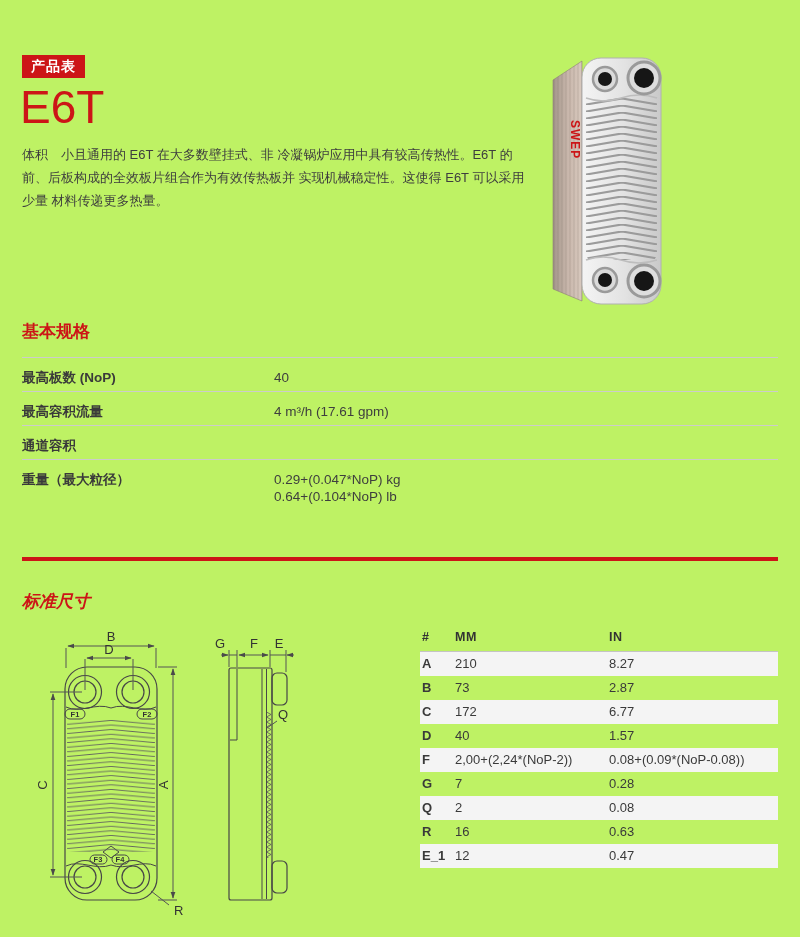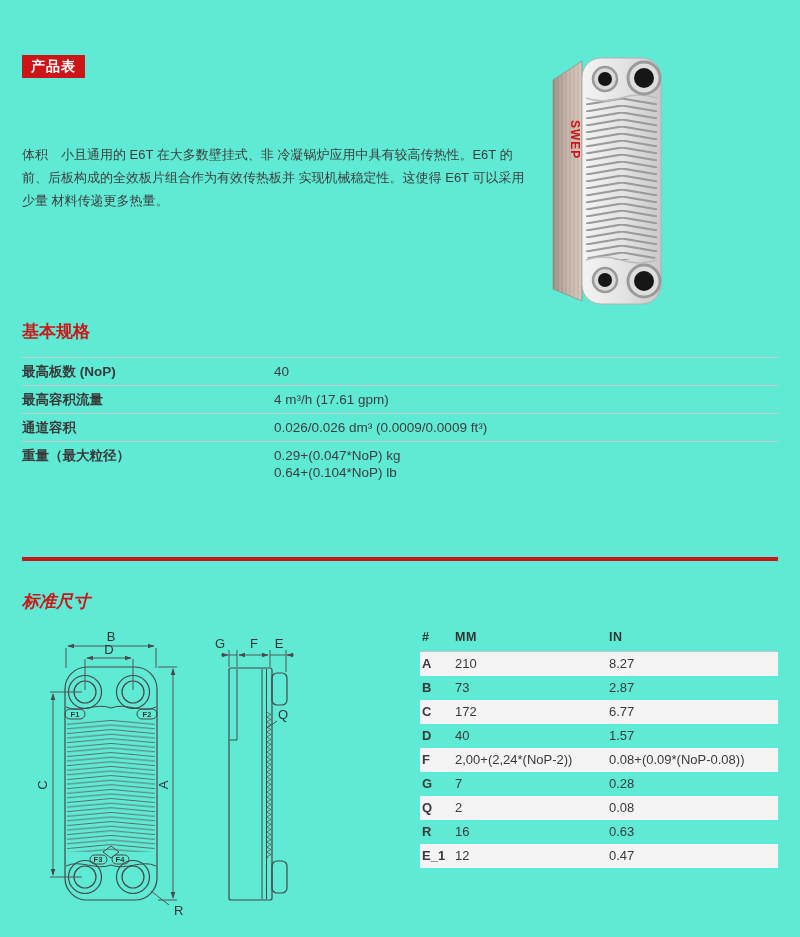--- a/index.html
+++ b/index.html
@@ -1,18 +1,18 @@
 <!DOCTYPE html>
 <html><head>
 <meta charset="utf-8">
 <style>
   * { margin:0; padding:0; box-sizing:border-box; }
   html,body { background:#fff; }
   #page {
-    position:relative; width:800px; height:937px; background:#5eead4;
+    position:relative; width:800px; height:937px; background:#bef264;
     font-family:"Liberation Sans","DejaVu Sans",sans-serif; color:#3e3e3e; overflow:hidden;
   }
   .badge {
     position:absolute; left:22px; top:55px; background:#cc1517; color:#fff;
     font-size:14px; font-weight:bold; padding:4px 9px 5px; line-height:1; letter-spacing:1px;
   }
   .title {
     position:absolute; left:20px; top:84px; color:#cc1517;
     font-size:46px; font-weight:500; line-height:1; letter-spacing:0;
   }
@@ -20,21 +20,21 @@
     position:absolute; left:22px; top:143px; width:504px;
     font-size:13px; line-height:23px; color:#3e3e3e;
   }
   .photo { position:absolute; left:545px; top:48px; width:195px; height:257px; }
   .sec-heading { position:absolute; left:22px; color:#cc1517; font-size:17px; font-weight:bold;text-align:center; }
   #specs-heading { top:320px; }
   #dims-heading  { top:590px;font-style:italic; }
   .spec-table { position:absolute; left:22px; top:357px; width:756px; }
   .spec-row {
     display:grid; grid-template-columns:252px 1fr; border-top:1px solid #cccccc;
-    padding:5px 0 4px; min-height:25px; align-items:start;
+    padding:11px 0 4px; min-height:25px; align-items:start;
   }
   .spec-label { font-size:13.5px; font-weight:bold; color:#3a3a3a; }
   .spec-value { font-size:13.5px; color:#3e3e3e; line-height:17px; }
   .redbar { position:absolute; left:22px; top:557px; width:756px; height:4px; background:#cc1517; }
   .drawing { position:absolute; left:0; top:628px; }
   .dim-table {
     position:absolute; left:420px; top:628px; width:358px;
     border-collapse:collapse; table-layout:fixed; font-size:13px; color:#3a3a3a;
   }
   .dim-table col.c-id { width:33px; } .dim-table col.c-mm { width:154px; }
@@ -46,20 +46,21 @@
   .dim-table tbody tr:nth-child(odd) { background:#f4f4f4; }
   .dim-table td.id { font-weight:bold; }
   svg text { font-family:"Liberation Sans","DejaVu Sans",sans-serif; }
 </style>
 </head>
 <body>
 
 <div id="page">
 
   <span class="badge">产品表</span>
+  <h1 class="title">E6T</h1>
   <p class="desc">体积　小且通用的 E6T 在大多数壁挂式、非 冷凝锅炉应用中具有较高传热性。E6T 的前、后板构成的全效板片组合作为有效传热板并 实现机械稳定性。这使得 E6T 可以采用少量 材料传递更多热量。</p>
 
   <div class="photo">
     <svg width="195" height="257" viewBox="0 0 195 257">
       <defs>
         <linearGradient id="silver" x1="0" y1="0" x2="1" y2="0">
           <stop offset="0" stop-color="#f4f4f4"></stop>
             <stop offset="0.55" stop-color="#e2e2e2"></stop>
             <stop offset="1" stop-color="#c9c9c9"></stop>
         </linearGradient>
@@ -100,21 +101,20 @@
     <div class="spec-row">
       <div class="spec-label">最高板数 (NoP)</div>
       <div class="spec-value">40</div>
     </div>
     <div class="spec-row">
       <div class="spec-label">最高容积流量</div>
       <div class="spec-value">4 m³/h (17.61 gpm)</div>
     </div>
     <div class="spec-row">
       <div class="spec-label">通道容积</div>
-      <div class="spec-value">0.026/0.026 dm³ (0.0009/0.0009 ft³)</div>
     </div>
     <div class="spec-row">
       <div class="spec-label">重量（最大粒径）</div>
       <div class="spec-value">
         <div>0.29+(0.047*NoP) kg</div>
         <div>0.64+(0.104*NoP) lb</div>
       </div>
     </div>
   </div>
 

